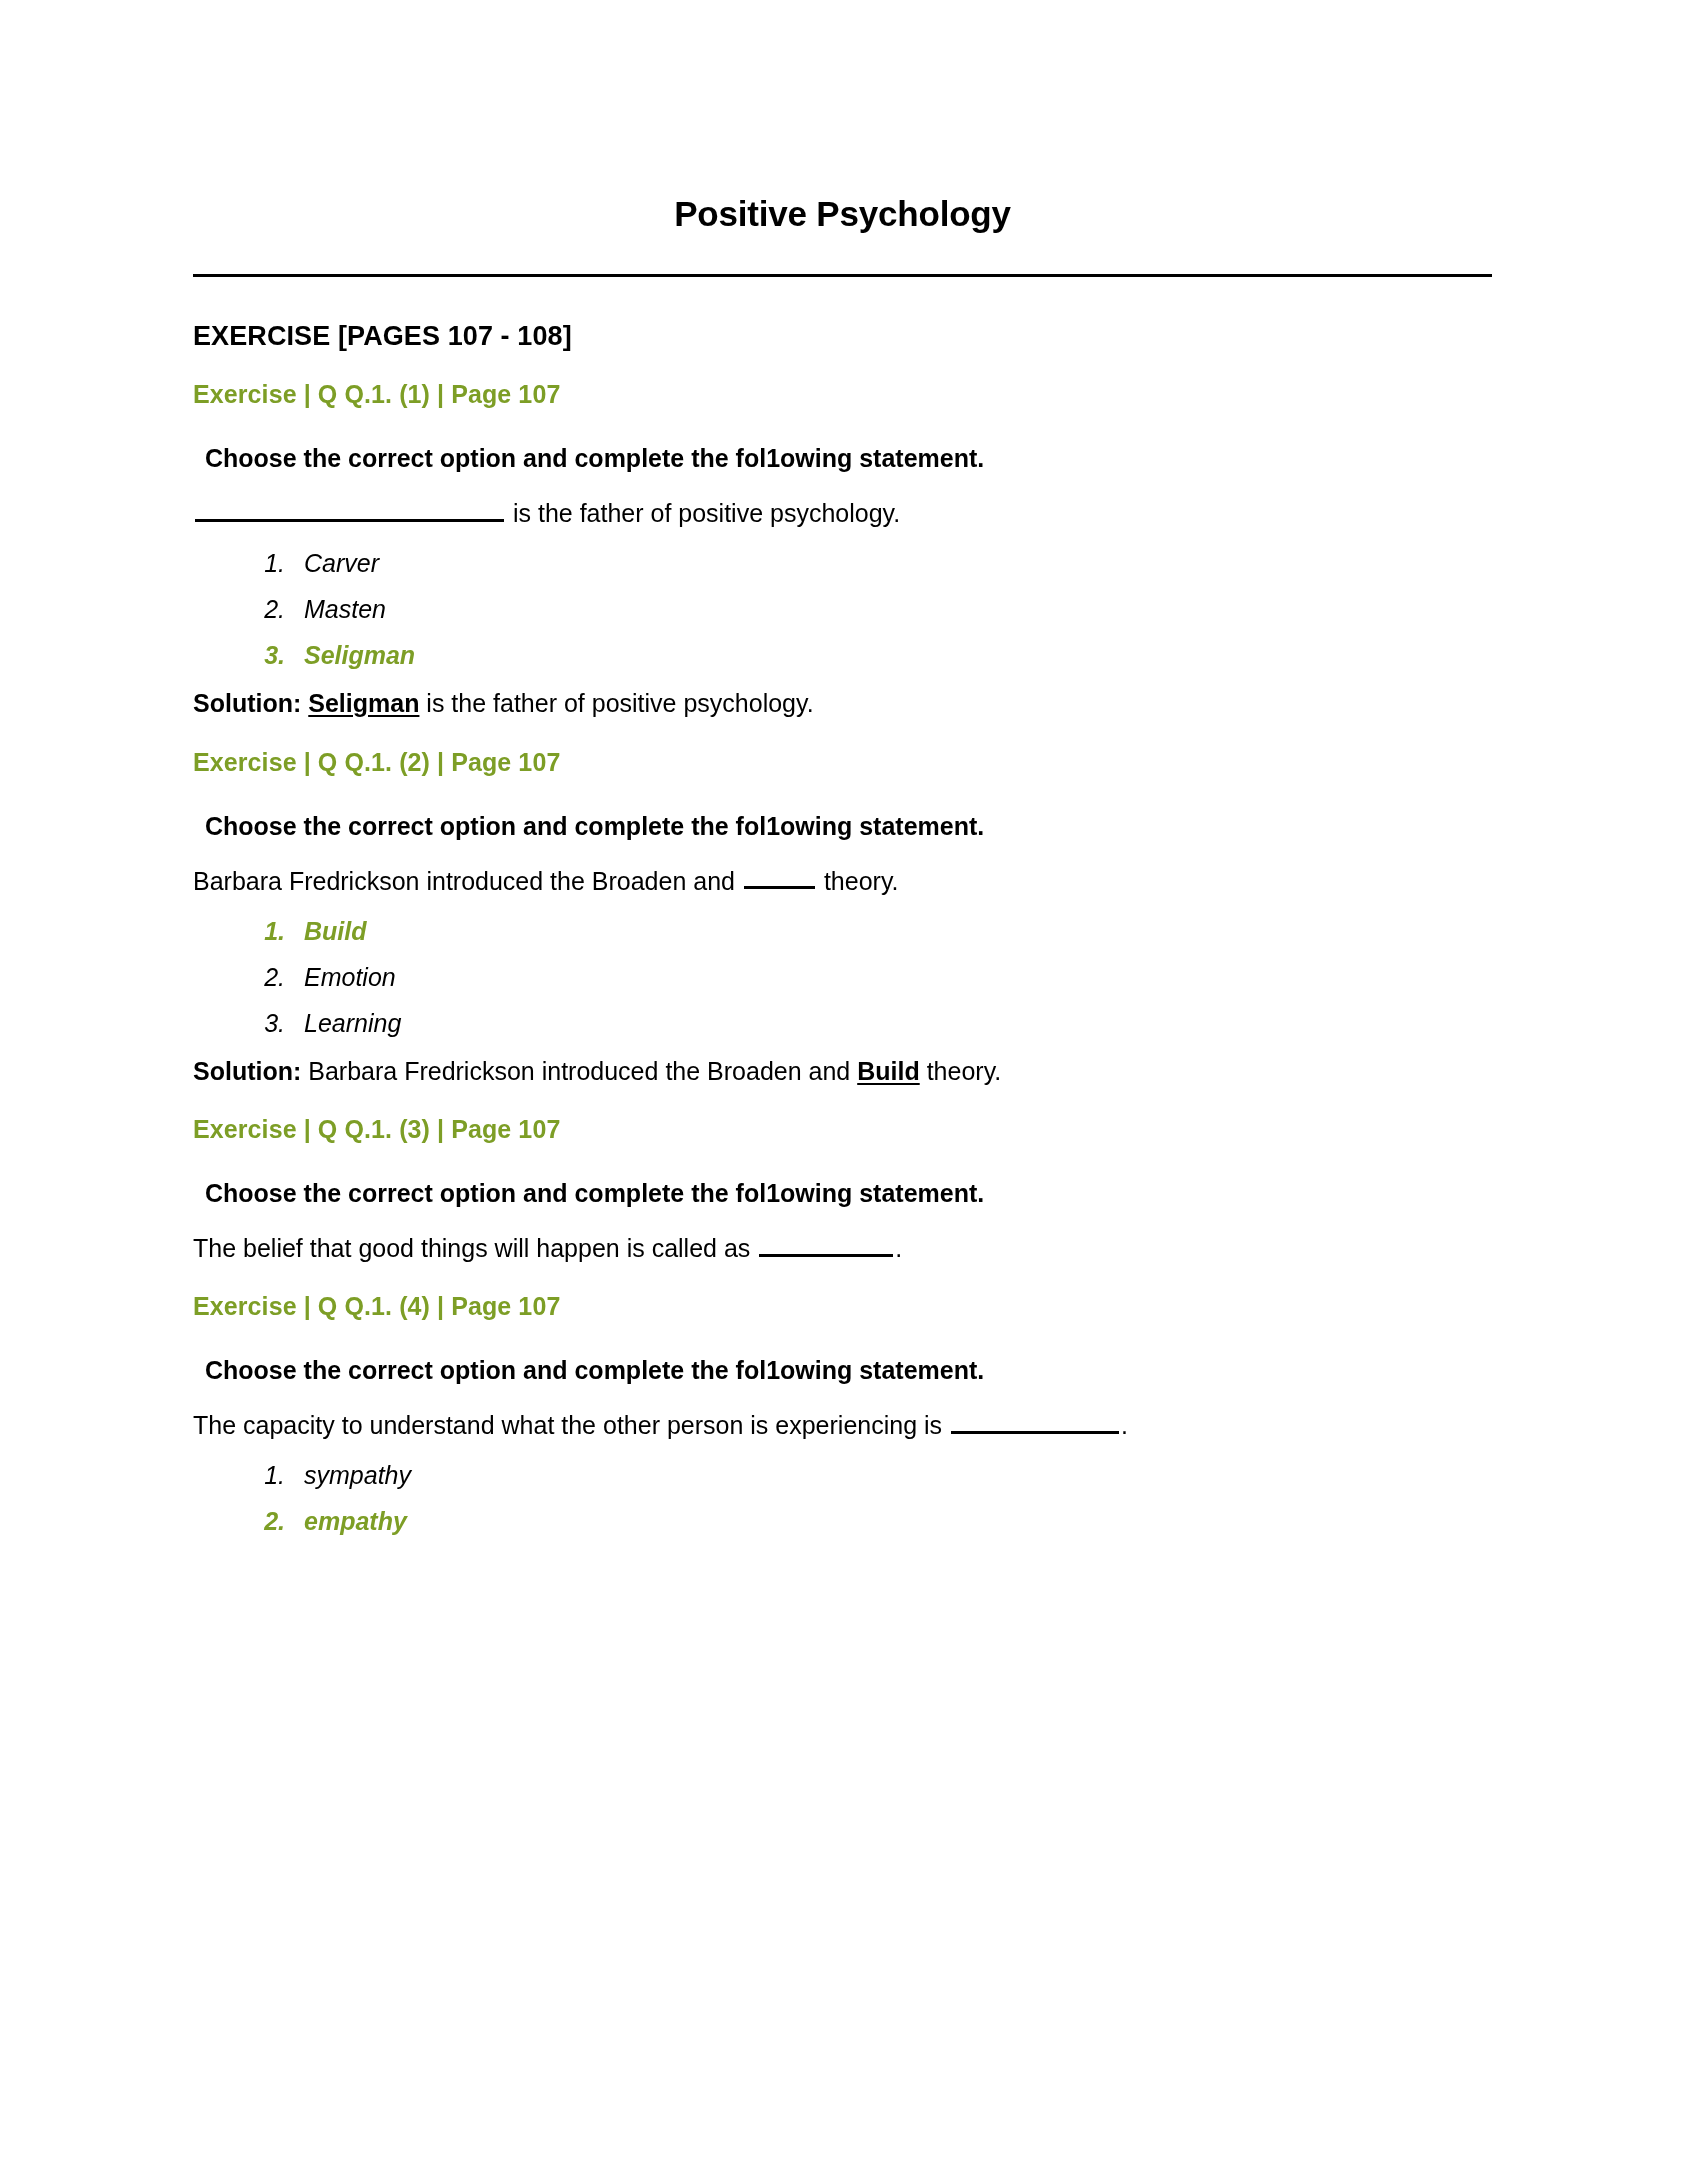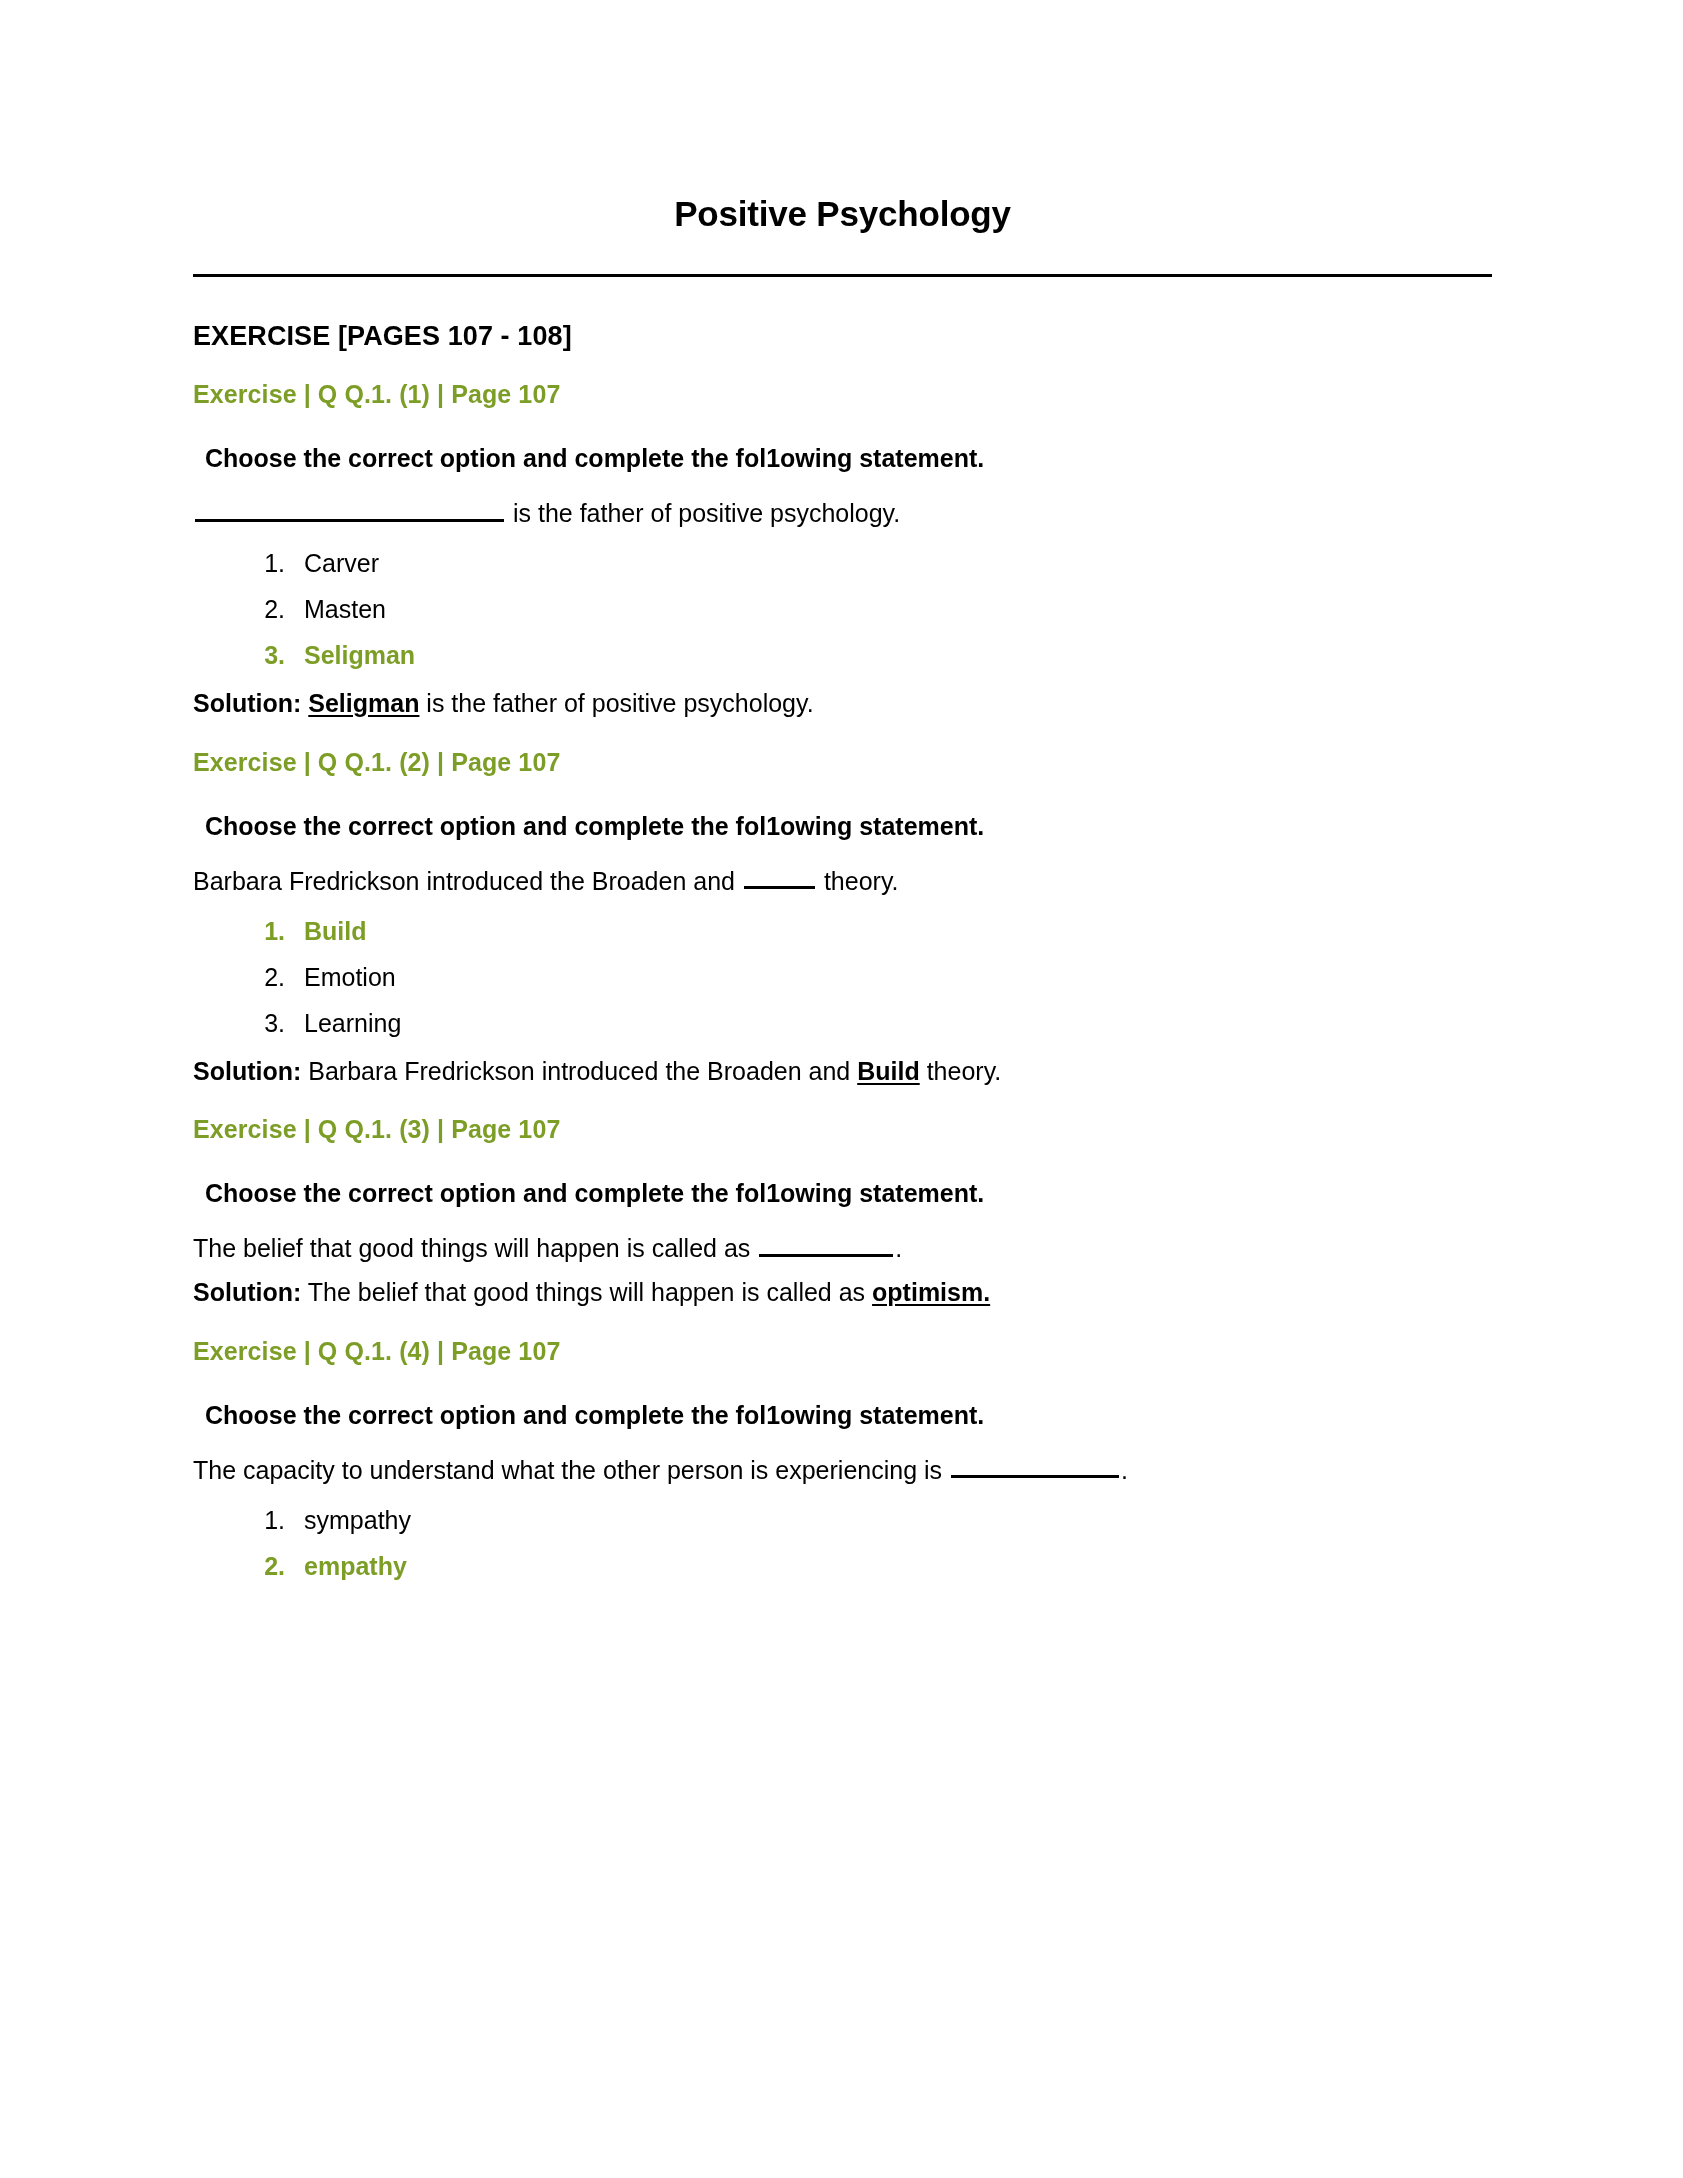--- a/index.html
+++ b/index.html
@@ -98,20 +98,21 @@
     padding-left: 99px;
     list-style-position: outside;
     list-style-type: decimal;
   }
   ol.options li {
     font-size: 25px;
     color: #000;
     margin: 0 0 6px 0;
     padding-left: 12px;
     line-height: 1.6;
+    font-style: italic;
   }
   ol.options li.correct {
     color: #7d9e26;
     font-weight: bold;
   }
 
   
   .solution {
     font-size: 25px;
     color: #000000;
@@ -159,21 +160,20 @@
             <li class="option correct">Build</li>
             <li class="option">Emotion</li>
             <li class="option">Learning</li>
           </ol>
           <div class="solution"><span class="sol-label">Solution:</span><span> Barbara Fredrickson introduced the Broaden and </span><span class="answer">Build</span><span> theory.</span></div>
         </div>
         <div class="q-block">
           <div class="q-ref">Exercise | Q Q.1. (3) | Page 107</div>
           <div class="q-prompt">Choose the correct option and complete the fol1owing statement.</div>
           <div class="q-statement"><span>The belief that good things will happen is called as </span><span class="blank xs"></span><span>.</span></div>
-          <div class="solution"><span class="sol-label">Solution:</span><span> The belief that good things will happen is called as </span><span class="answer">optimism.</span><span></span></div>
         </div>
         <div class="q-block">
           <div class="q-ref">Exercise | Q Q.1. (4) | Page 107</div>
           <div class="q-prompt">Choose the correct option and complete the fol1owing statement.</div>
           <div class="q-statement"><span>The capacity to understand what the other person is experiencing is </span><span class="blank md"></span><span>.</span></div>
           <ol class="options">
             <li class="option">sympathy</li>
             <li class="option correct">empathy</li>
           </ol>
         </div>

